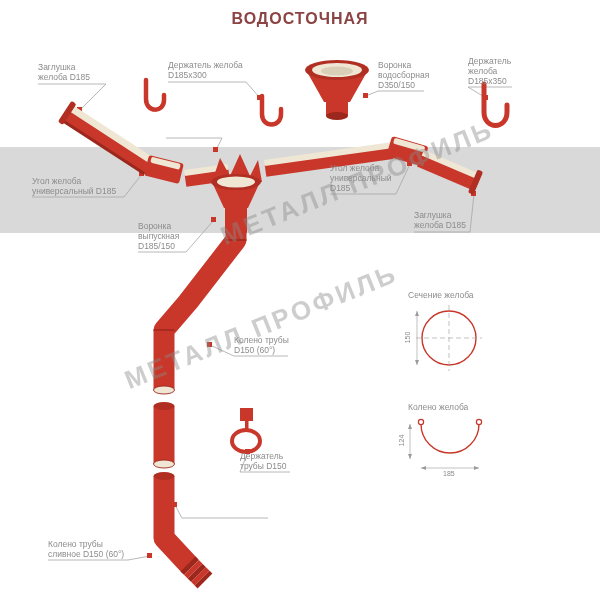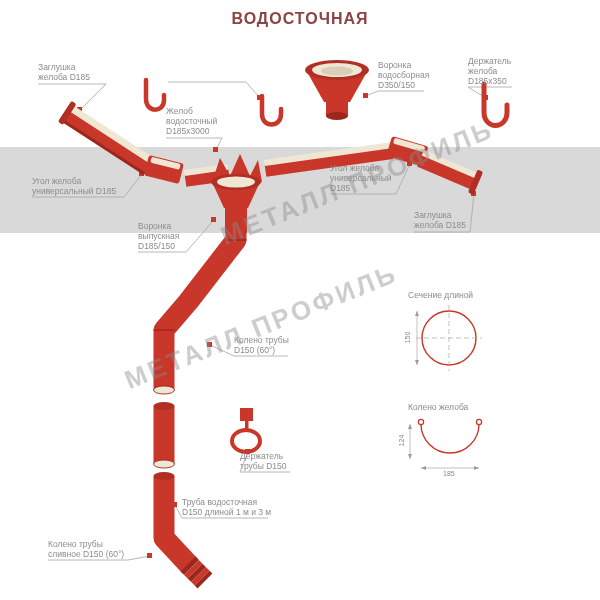--- a/index.html
+++ b/index.html
@@ -171,49 +171,46 @@
       <path d="M421 468 l5 -2 v4 Z M479 468 l-5 -2 v4 Z" fill="#9a9a9a"></path>
     </g>
   </svg>
 
   <div class="title">
     <div>ВОДОСТОЧНАЯ</div>
   </div>
 
   <div class="lbl" style="left:38px;top:62px">Заглушка
 желоба D185</div>
+  <div class="lbl" style="left:168px;top:60px">Держатель желоба
+D185х300</div>
   <div class="lbl" style="left:378px;top:60px">Воронка
 водосборная
 D350/150</div>
   <div class="lbl" style="left:468px;top:56px">Держатель
 желоба
 D185х350</div>
-  <div class="lbl" style="left:166px;top:106px">Желоб
-водосточный
-D185х3000</div>
   <div class="lbl" style="left:32px;top:176px">Угол желоба
 универсальный D185</div>
   <div class="lbl" style="left:330px;top:163px">Угол желоба
 универсальный
 D185</div>
   <div class="lbl" style="left:414px;top:210px">Заглушка
 желоба D185</div>
   <div class="lbl" style="left:138px;top:221px">Воронка
 выпускная
 D185/150</div>
   <div class="lbl" style="left:234px;top:335px">Колено трубы
 D150 (60°)</div>
   <div class="lbl" style="left:240px;top:451px">Держатель
 трубы D150</div>
-  <div class="lbl" style="left:182px;top:497px">Труба водосточная
-D150 длиной 1 м и 3 м</div>
   <div class="lbl" style="left:48px;top:539px">Колено трубы
 сливное D150 (60°)</div>
 
-  <div class="lbl" style="left:408px;top:290px">Сечение длиной</div>
+  <div class="lbl" style="left:408px;top:290px">Сечение желоба</div>
   <div class="dim rot" style="left:402px;top:334px">150</div>
   <div class="lbl" style="left:408px;top:402px">Колено желоба</div>
   <div class="dim rot" style="left:396px;top:437px">124</div>
   <div class="dim" style="left:443px;top:470px">185</div>
 
   <div class="wm" style="left:222px;top:222px">МЕТАЛЛ ПРОФИЛЬ</div>
   <div class="wm" style="left:126px;top:366px">МЕТАЛЛ ПРОФИЛЬ</div>
 
 </div>
 

